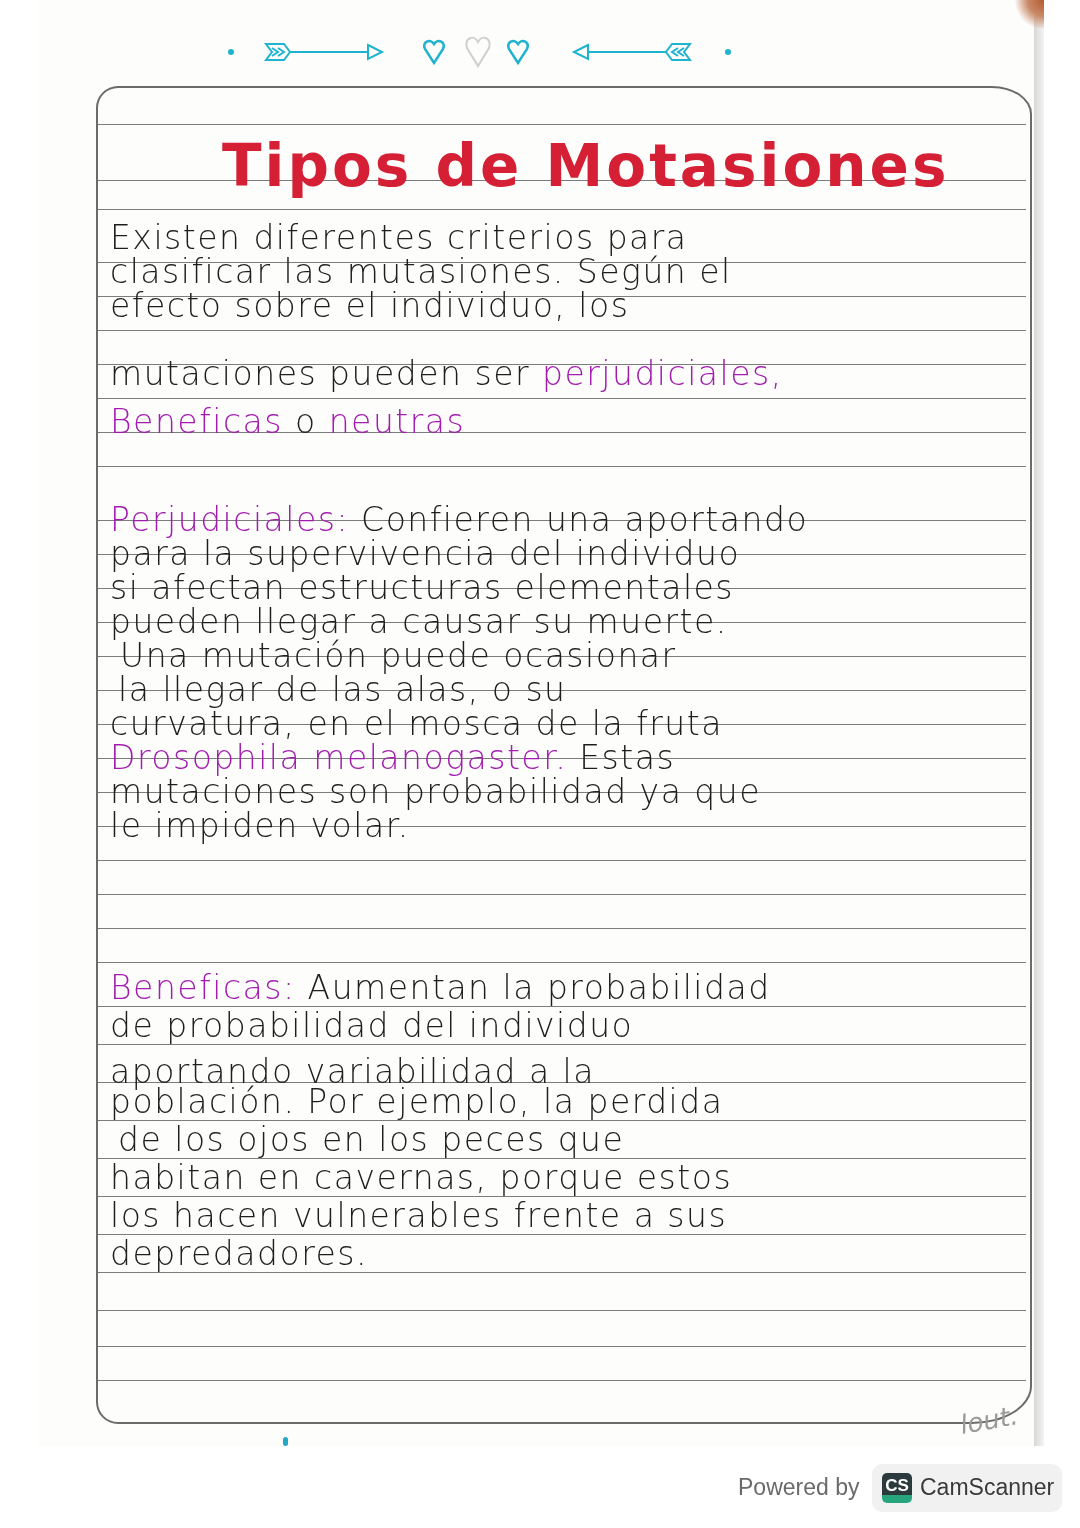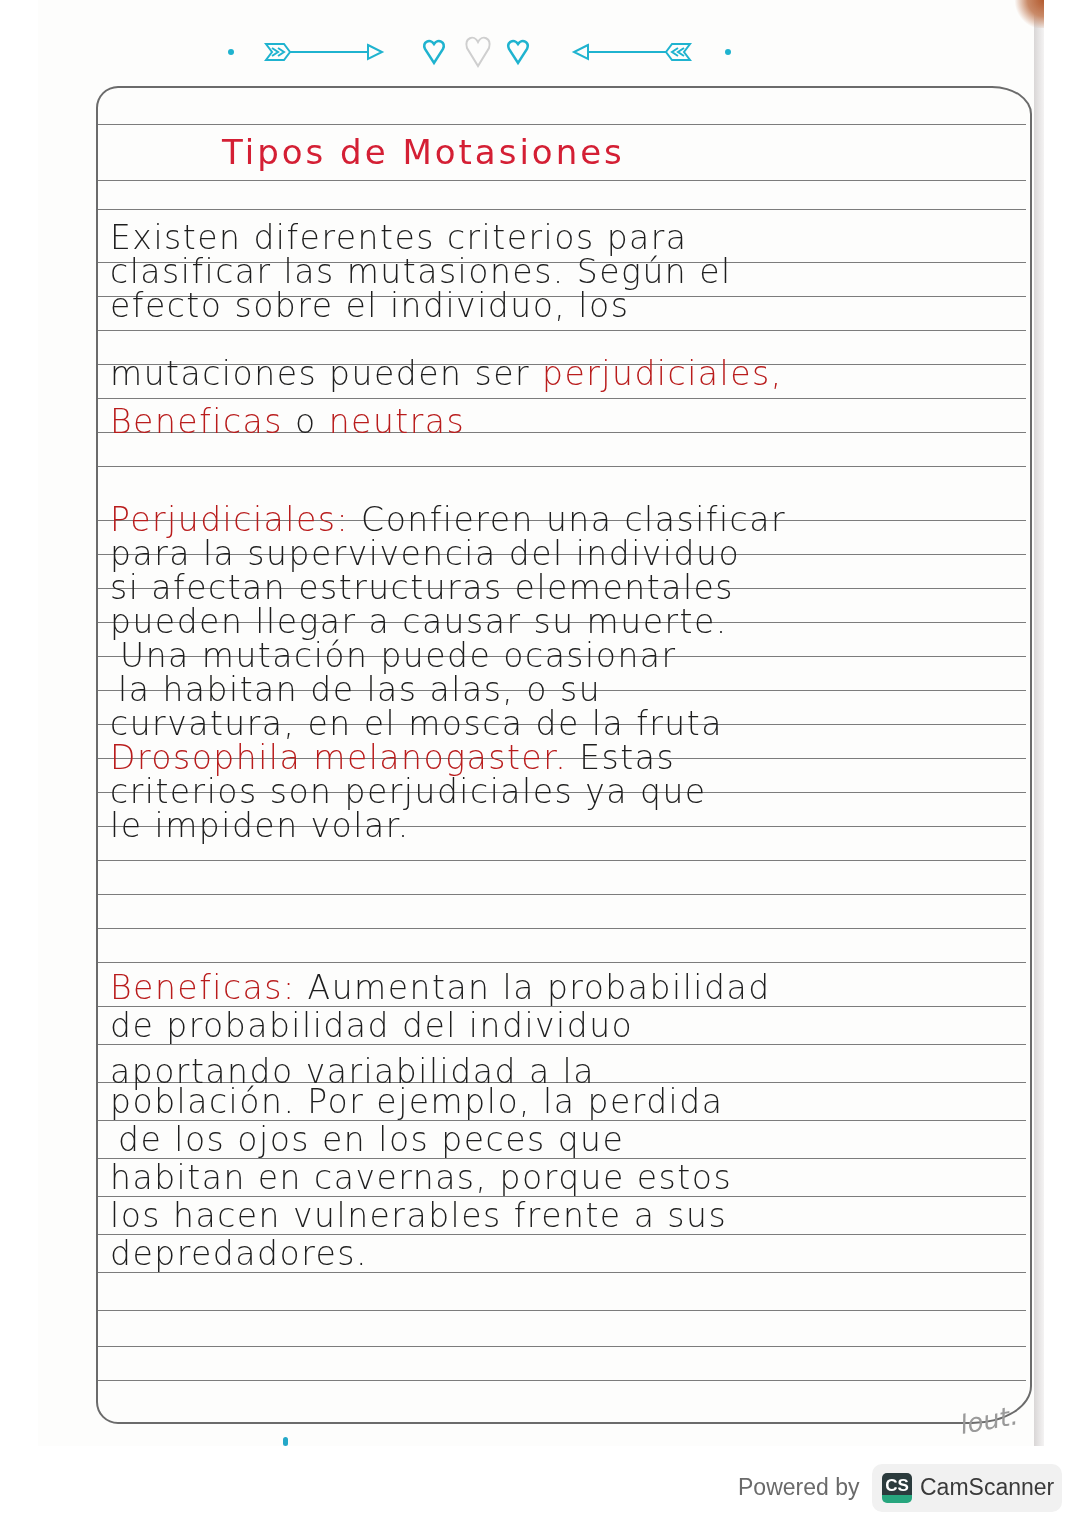--- a/index.html
+++ b/index.html
@@ -30,24 +30,24 @@
     .rule {
       position:absolute; left:98px; width:928px; height:0;
       border-top:1.6px solid #7c7c7c;
     }
     .hand {
       position:absolute; left:110px; width:910px;
       font-family: "DejaVu Sans", sans-serif; font-weight:300;
       color:#1e1e1e; font-size:33px; line-height:32px; letter-spacing:1.5px;
       white-space:nowrap;
     }
-    .red { color:#b91c1c; }
+    .red { color:#a21caf; }
     .title {
-      position:absolute; left:222px; top:132px; font-size:34px; color:#d41f34;
-      letter-spacing:3px; white-space:nowrap; font-weight:400;
+      position:absolute; left:222px; top:132px; font-size:58px; color:#d41f34;
+      letter-spacing:3px; white-space:nowrap; font-weight:700;
     }
     .footer-text {
       position:absolute; left:738px; top:1474px; font-size:23px; color:#6a6a6a;
       font-family:"Liberation Sans", sans-serif;
     }
     .badge {
       position:absolute; left:872px; top:1464px; width:190px; height:48px;
       background:#f1f1f1; border-radius:10px;
     }
     .badge-logo {
@@ -156,33 +156,33 @@
   <div class="hand" style="top:406px">
     <span class="red">Beneficas</span>
     <span>o</span>
     <span class="red">neutras</span>
   </div>
 </div>
 
 <div>
   <div class="hand" style="top:504px">
     <span class="red">Perjudiciales:</span>
-    <span>Confieren una clasificar</span>
+    <span>Confieren una aportando</span>
   </div>
   <div class="hand" style="top:538px">para la supervivencia del individuo</div>
   <div class="hand" style="top:572px">si afectan estructuras elementales</div>
   <div class="hand" style="top:606px">pueden llegar a causar su muerte.</div>
   <div class="hand" style="top:640px;left:120px">Una mutación puede ocasionar</div>
-  <div class="hand" style="top:674px;left:118px">la habitan de las alas, o su</div>
+  <div class="hand" style="top:674px;left:118px">la llegar de las alas, o su</div>
   <div class="hand" style="top:708px">curvatura, en el mosca de la fruta</div>
   <div class="hand" style="top:742px">
     <span class="red">Drosophila melanogaster.</span>
     <span>Estas</span>
   </div>
-  <div class="hand" style="top:776px">criterios son perjudiciales ya que</div>
+  <div class="hand" style="top:776px">mutaciones son probabilidad ya que</div>
   <div class="hand" style="top:810px">le impiden volar.</div>
 </div>
 
 <div>
   <div class="hand" style="top:972px">
     <span class="red">Beneficas:</span>
     <span>Aumentan la probabilidad</span>
   </div>
   <div class="hand" style="top:1010px">de probabilidad del individuo</div>
   <div class="hand" style="top:1056px">aportando variabilidad a la</div>

